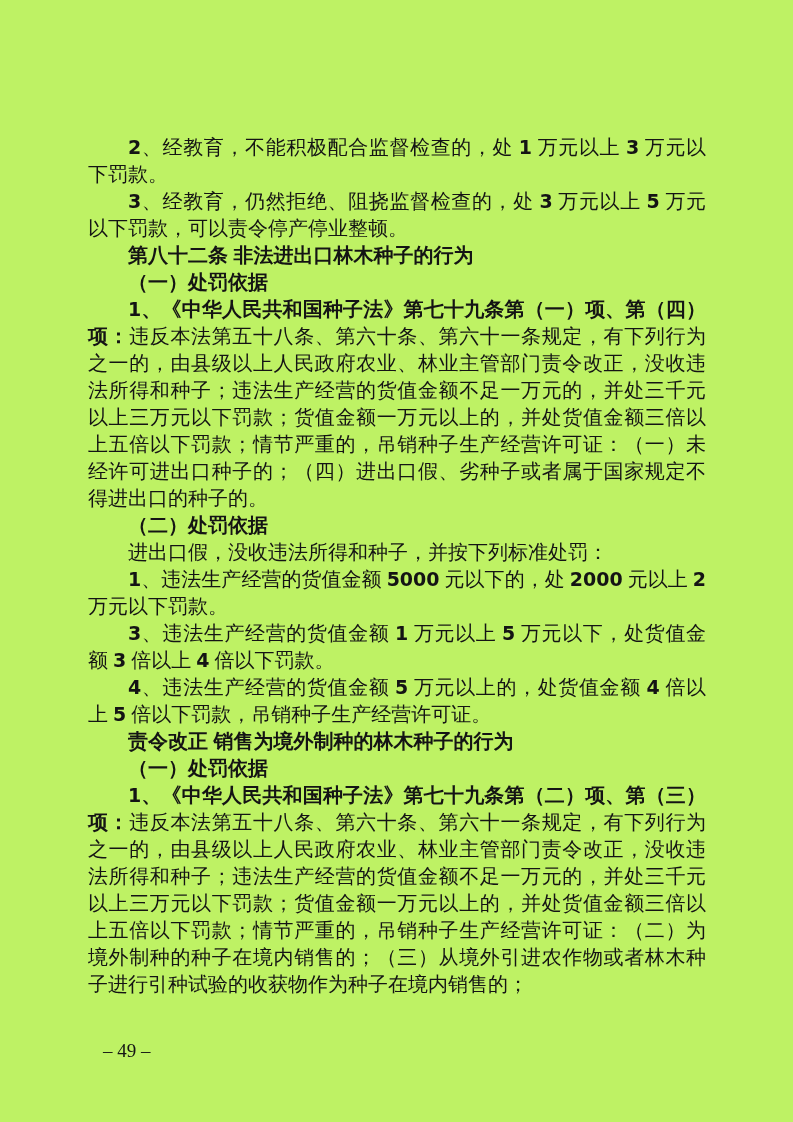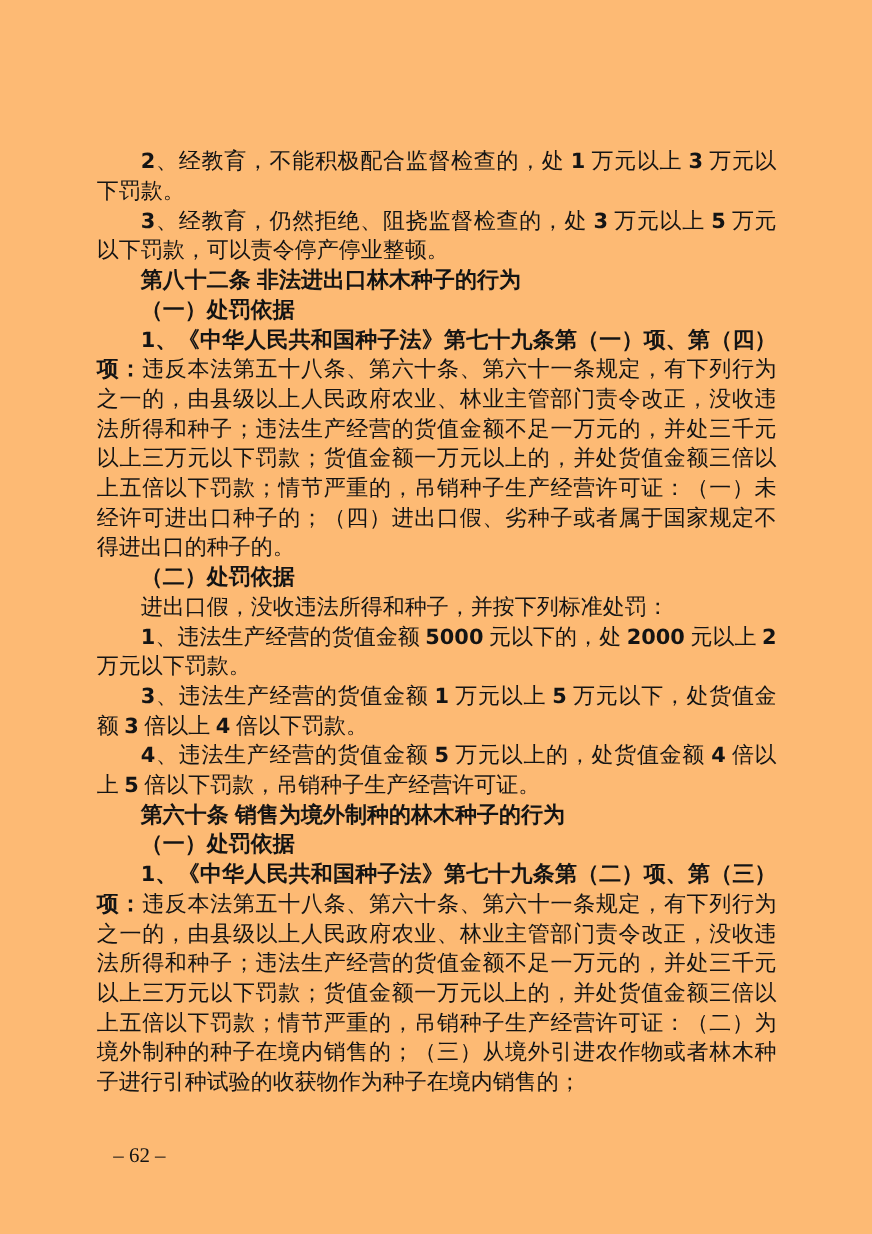--- a/index.html
+++ b/index.html
@@ -1,20 +1,20 @@
 <!DOCTYPE html>
 <html><head>
 <meta charset="utf-8">
 <style>
   html,body{margin:0;padding:0;background:#e8e8e8;}
   .page{
     position:relative;
     width:793px;height:1122px;
     margin:0 auto;
-    background:#fdba74;
+    background:#bef264;
     color:#141414;
     font-family:"Liberation Serif","DejaVu Serif",serif;
     overflow:hidden;
   }
   .content{
     position:absolute;
     left:88px;top:134px;
     width:618px;
     text-align:justify;
   }
@@ -55,18 +55,18 @@
       <p class="para body"><span class="run"><span class="num">2</span>、经教育，不能积极配合监督检查的，处 <span class="num">1</span> 万元以上 <span class="num">3</span> 万元以下罚款。</span></p>
       <p class="para body"><span class="run"><span class="num">3</span>、经教育，仍然拒绝、阻挠监督检查的，处 <span class="num">3</span> 万元以上 <span class="num">5</span> 万元以下罚款，可以责令停产停业整顿。</span></p>
       <p class="para heading"><span class="run run-bold">第八十二条 非法进出口林木种子的行为</span></p>
       <p class="para subheading"><span class="run run-bold">（一）处罚依据</span></p>
       <p class="para body"><span class="run run-bold"><span class="num">1</span>、《中华人民共和国种子法》第七十九条第（一）项、第（四）项：</span><span class="run">违反本法第五十八条、第六十条、第六十一条规定，有下列行为之一的，由县级以上人民政府农业、林业主管部门责令改正，没收违法所得和种子；违法生产经营的货值金额不足一万元的，并处三千元以上三万元以下罚款；货值金额一万元以上的，并处货值金额三倍以上五倍以下罚款；情节严重的，吊销种子生产经营许可证：（一）未经许可进出口种子的；（四）进出口假、劣种子或者属于国家规定不得进出口的种子的。</span></p>
       <p class="para subheading"><span class="run run-bold">（二）处罚依据</span></p>
       <p class="para body"><span class="run">进出口假，没收违法所得和种子，并按下列标准处罚：</span></p>
       <p class="para body"><span class="run"><span class="num">1</span>、违法生产经营的货值金额 <span class="num">5000</span> 元以下的，处 <span class="num">2000</span> 元以上 <span class="num">2</span> 万元以下罚款。</span></p>
       <p class="para body"><span class="run"><span class="num">3</span>、违法生产经营的货值金额 <span class="num">1</span> 万元以上 <span class="num">5</span> 万元以下，处货值金额 <span class="num">3</span> 倍以上 <span class="num">4</span> 倍以下罚款。</span></p>
       <p class="para body"><span class="run"><span class="num">4</span>、违法生产经营的货值金额 <span class="num">5</span> 万元以上的，处货值金额 <span class="num">4</span> 倍以上 <span class="num">5</span> 倍以下罚款，吊销种子生产经营许可证。</span></p>
-      <p class="para heading"><span class="run run-bold">第六十条 销售为境外制种的林木种子的行为</span></p>
+      <p class="para heading"><span class="run run-bold">责令改正 销售为境外制种的林木种子的行为</span></p>
       <p class="para subheading"><span class="run run-bold">（一）处罚依据</span></p>
       <p class="para body"><span class="run run-bold"><span class="num">1</span>、《中华人民共和国种子法》第七十九条第（二）项、第（三）项：</span><span class="run">违反本法第五十八条、第六十条、第六十一条规定，有下列行为之一的，由县级以上人民政府农业、林业主管部门责令改正，没收违法所得和种子；违法生产经营的货值金额不足一万元的，并处三千元以上三万元以下罚款；货值金额一万元以上的，并处货值金额三倍以上五倍以下罚款；情节严重的，吊销种子生产经营许可证：（二）为境外制种的种子在境内销售的；（三）从境外引进农作物或者林木种子进行引种试验的收获物作为种子在境内销售的；</span></p>
     </div>
-  <div class="footer">– 62 –</div>
+  <div class="footer">– 49 –</div>
 </div>
 
 </body></html>

